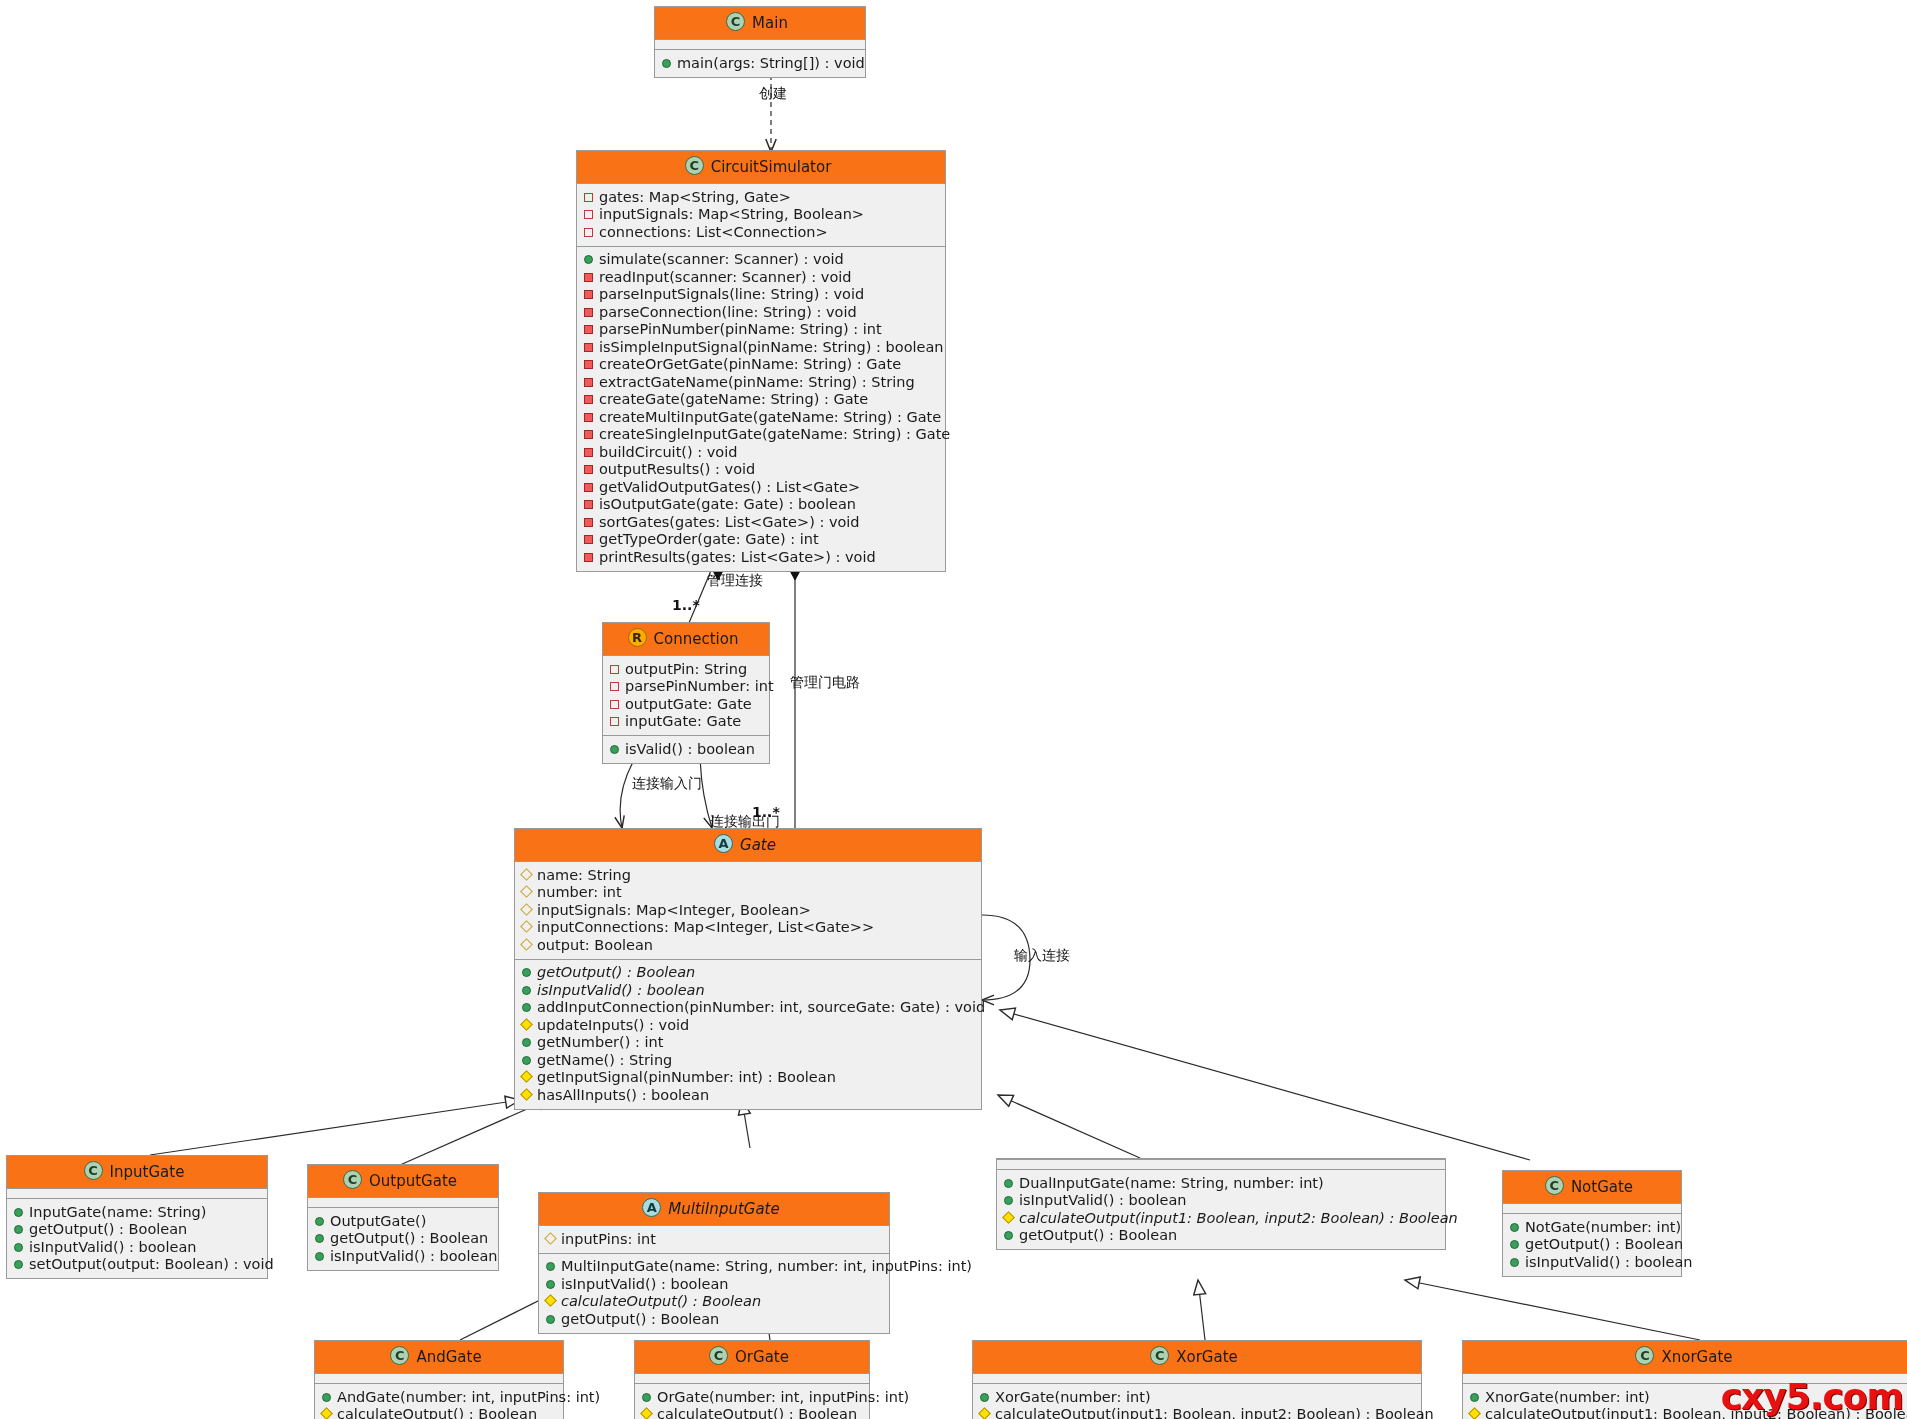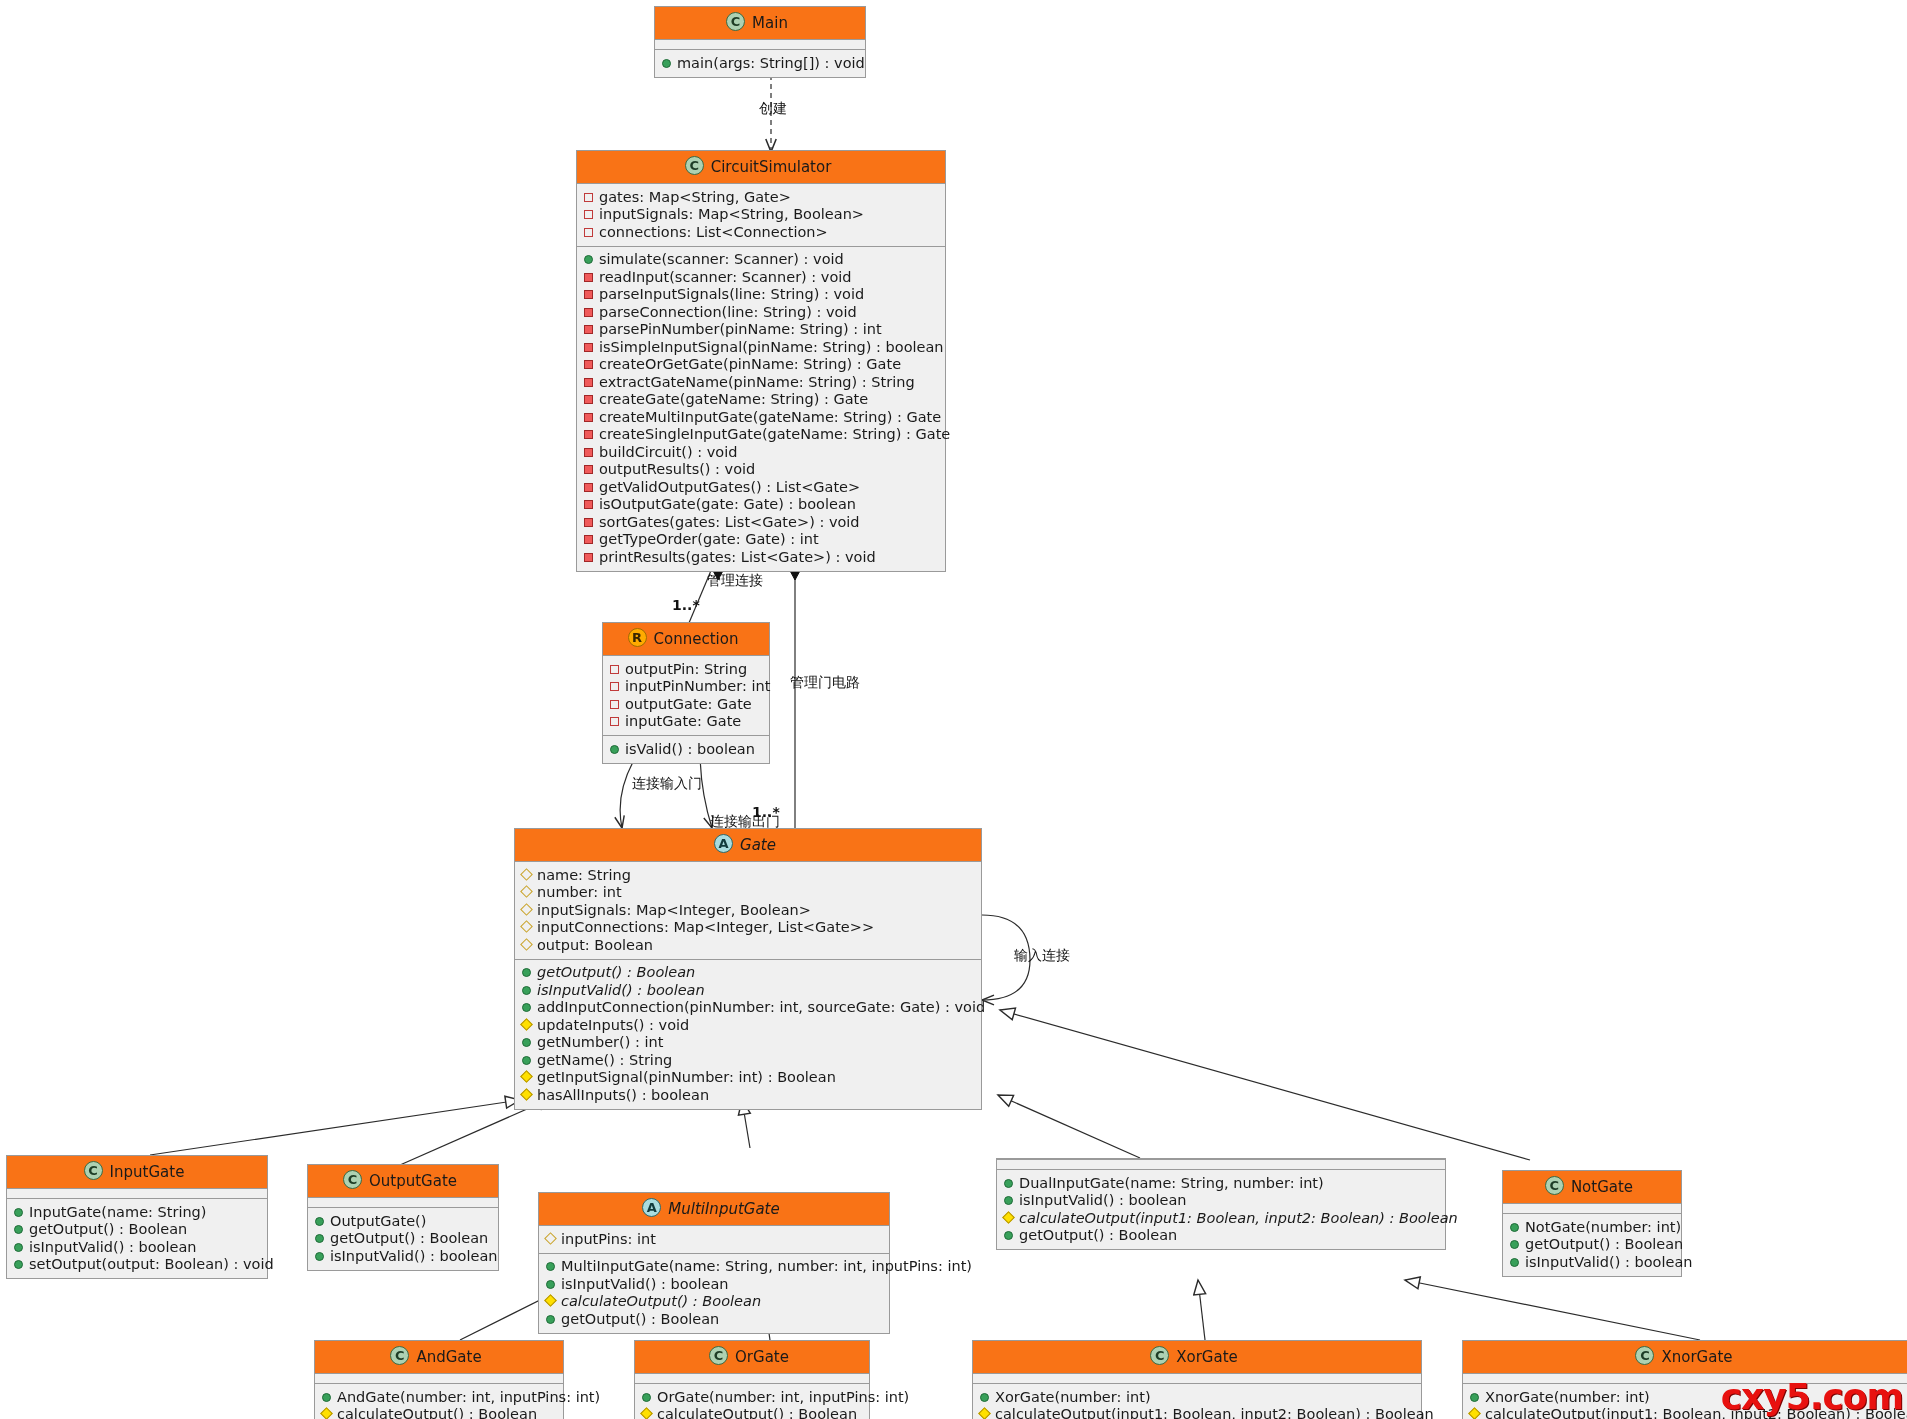--- a/index.html
+++ b/index.html
@@ -194,21 +194,21 @@
 
     <path d="M460,1340 L570,1285" stroke="#2b2b2b" stroke-width="1.2" fill="none" marker-end="url(#hollowTri)"></path>
 
     <path d="M770,1340 L762,1285" stroke="#2b2b2b" stroke-width="1.2" fill="none" marker-end="url(#hollowTri)"></path>
 
     <path d="M1205,1340 L1198,1280" stroke="#2b2b2b" stroke-width="1.2" fill="none" marker-end="url(#hollowTri)"></path>
 
     <path d="M1700,1340 L1405,1280" stroke="#2b2b2b" stroke-width="1.2" fill="none" marker-end="url(#hollowTri)"></path>
   </svg>
 
-  <div class="edge-label" style="left:759px; top:100px;text-align:right;">创建</div>
+  <div class="edge-label" style="left:759px; top:85px;text-align:right;">创建</div>
 
   <div class="edge-label" style="left:707px; top:572px;">管理连接</div>
   <div class="mult-label" style="left:672px; top:597px;">1..*</div>
 
   <div class="edge-label" style="left:790px; top:674px;">管理门电路</div>
   <div class="mult-label" style="left:752px; top:804px;">1..*</div>
 
   <div class="edge-label" style="left:632px; top:775px;">连接输入门</div>
   <div class="edge-label" style="left:710px; top:813px;">连接输出门</div>
 
@@ -261,21 +261,21 @@
     </div>
   </div>
 
   <div class="uml-class" style="left:602px; top:622px; width:168px;">
     <div class="uml-header">
       <span class="type-badge badge-record">R</span><span class="stereo-name">Connection</span>
     </div>
     <div class="uml-sep"></div>
     <div class="uml-compartment">
       <div class="member"><span class="vis vis-private-field"></span><span>outputPin: String</span></div>
-      <div class="member"><span class="vis vis-private-field"></span><span>inputPinNumber: int</span></div>
+      <div class="member"><span class="vis vis-private-field"></span><span>parsePinNumber: int</span></div>
       <div class="member"><span class="vis vis-private-field"></span><span>outputGate: Gate</span></div>
       <div class="member"><span class="vis vis-private-field"></span><span>inputGate: Gate</span></div>
     </div>
     <div class="uml-sep"></div>
     <div class="uml-compartment">
       <div class="member"><span class="vis vis-public"></span><span>isValid() : boolean</span></div>
     </div>
   </div>
 
   <div class="uml-class abstract" style="left:514px; top:828px; width:468px;">

